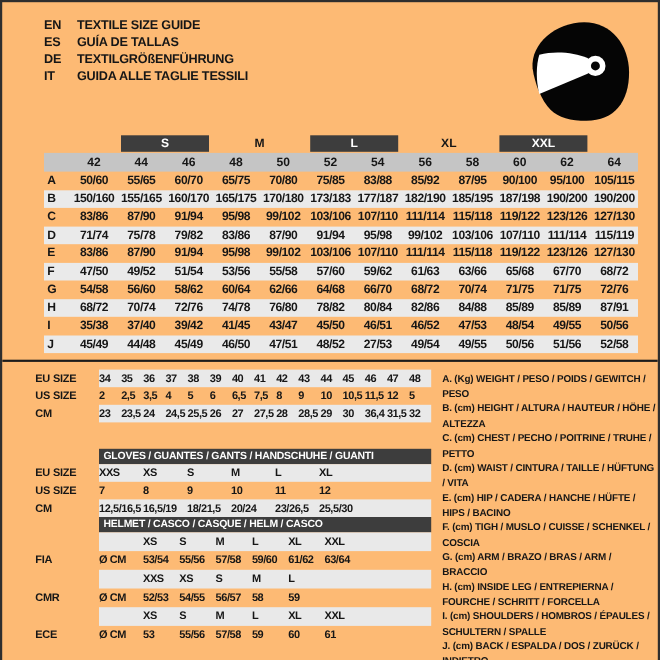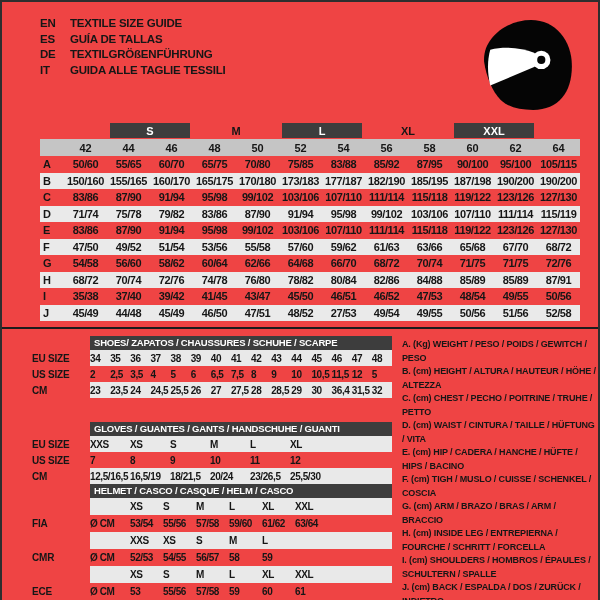--- a/index.html
+++ b/index.html
@@ -1,18 +1,18 @@
 <!DOCTYPE html>
 <html><head>
 <meta charset="utf-8">
 <style>
   html,body { margin:0; padding:0; background:#fff; }
   .frame {
     position:relative; width:600px; height:600px; box-sizing:border-box;
-    background:#ef4444; overflow:hidden;
+    background:#fdba74; overflow:hidden;
     border-top:2px solid #2e2e2e; border-left:2px solid #2e2e2e; border-right:2px solid #2e2e2e;
     font-family:"Liberation Sans","DejaVu Sans",sans-serif; font-weight:bold; color:#161616;
   }
   
   .langs { position:absolute; left:38px; top:14px; }
   .lang-row { display:flex; font-size:11.5px; line-height:15.6px; letter-spacing:-0.2px; }
   .lang-code { width:30px; }
   
   .helmet-icon { position:absolute; left:468px; top:12px; width:114px; height:102px; }
   
@@ -254,24 +254,20 @@
           <div>52/58</div>
         </div>
       </div>
   </div>
 
   <div class="divider"></div>
 
   <div class="tables">
 
     <div class="tbl">
-      <div class="t-row">
-        <div class="t-label"></div>
-        <div class="t-title-band">SHOES/ ZAPATOS / CHAUSSURES / SCHUHE / SCARPE</div>
-      </div>
       <div>
           <div class="t-row">
             <div class="t-label">EU SIZE</div>
             <div class="cells shoes shaded">
               <div>34</div>
               <div>35</div>
               <div>36</div>
               <div>37</div>
               <div>38</div>
               <div>39</div>

